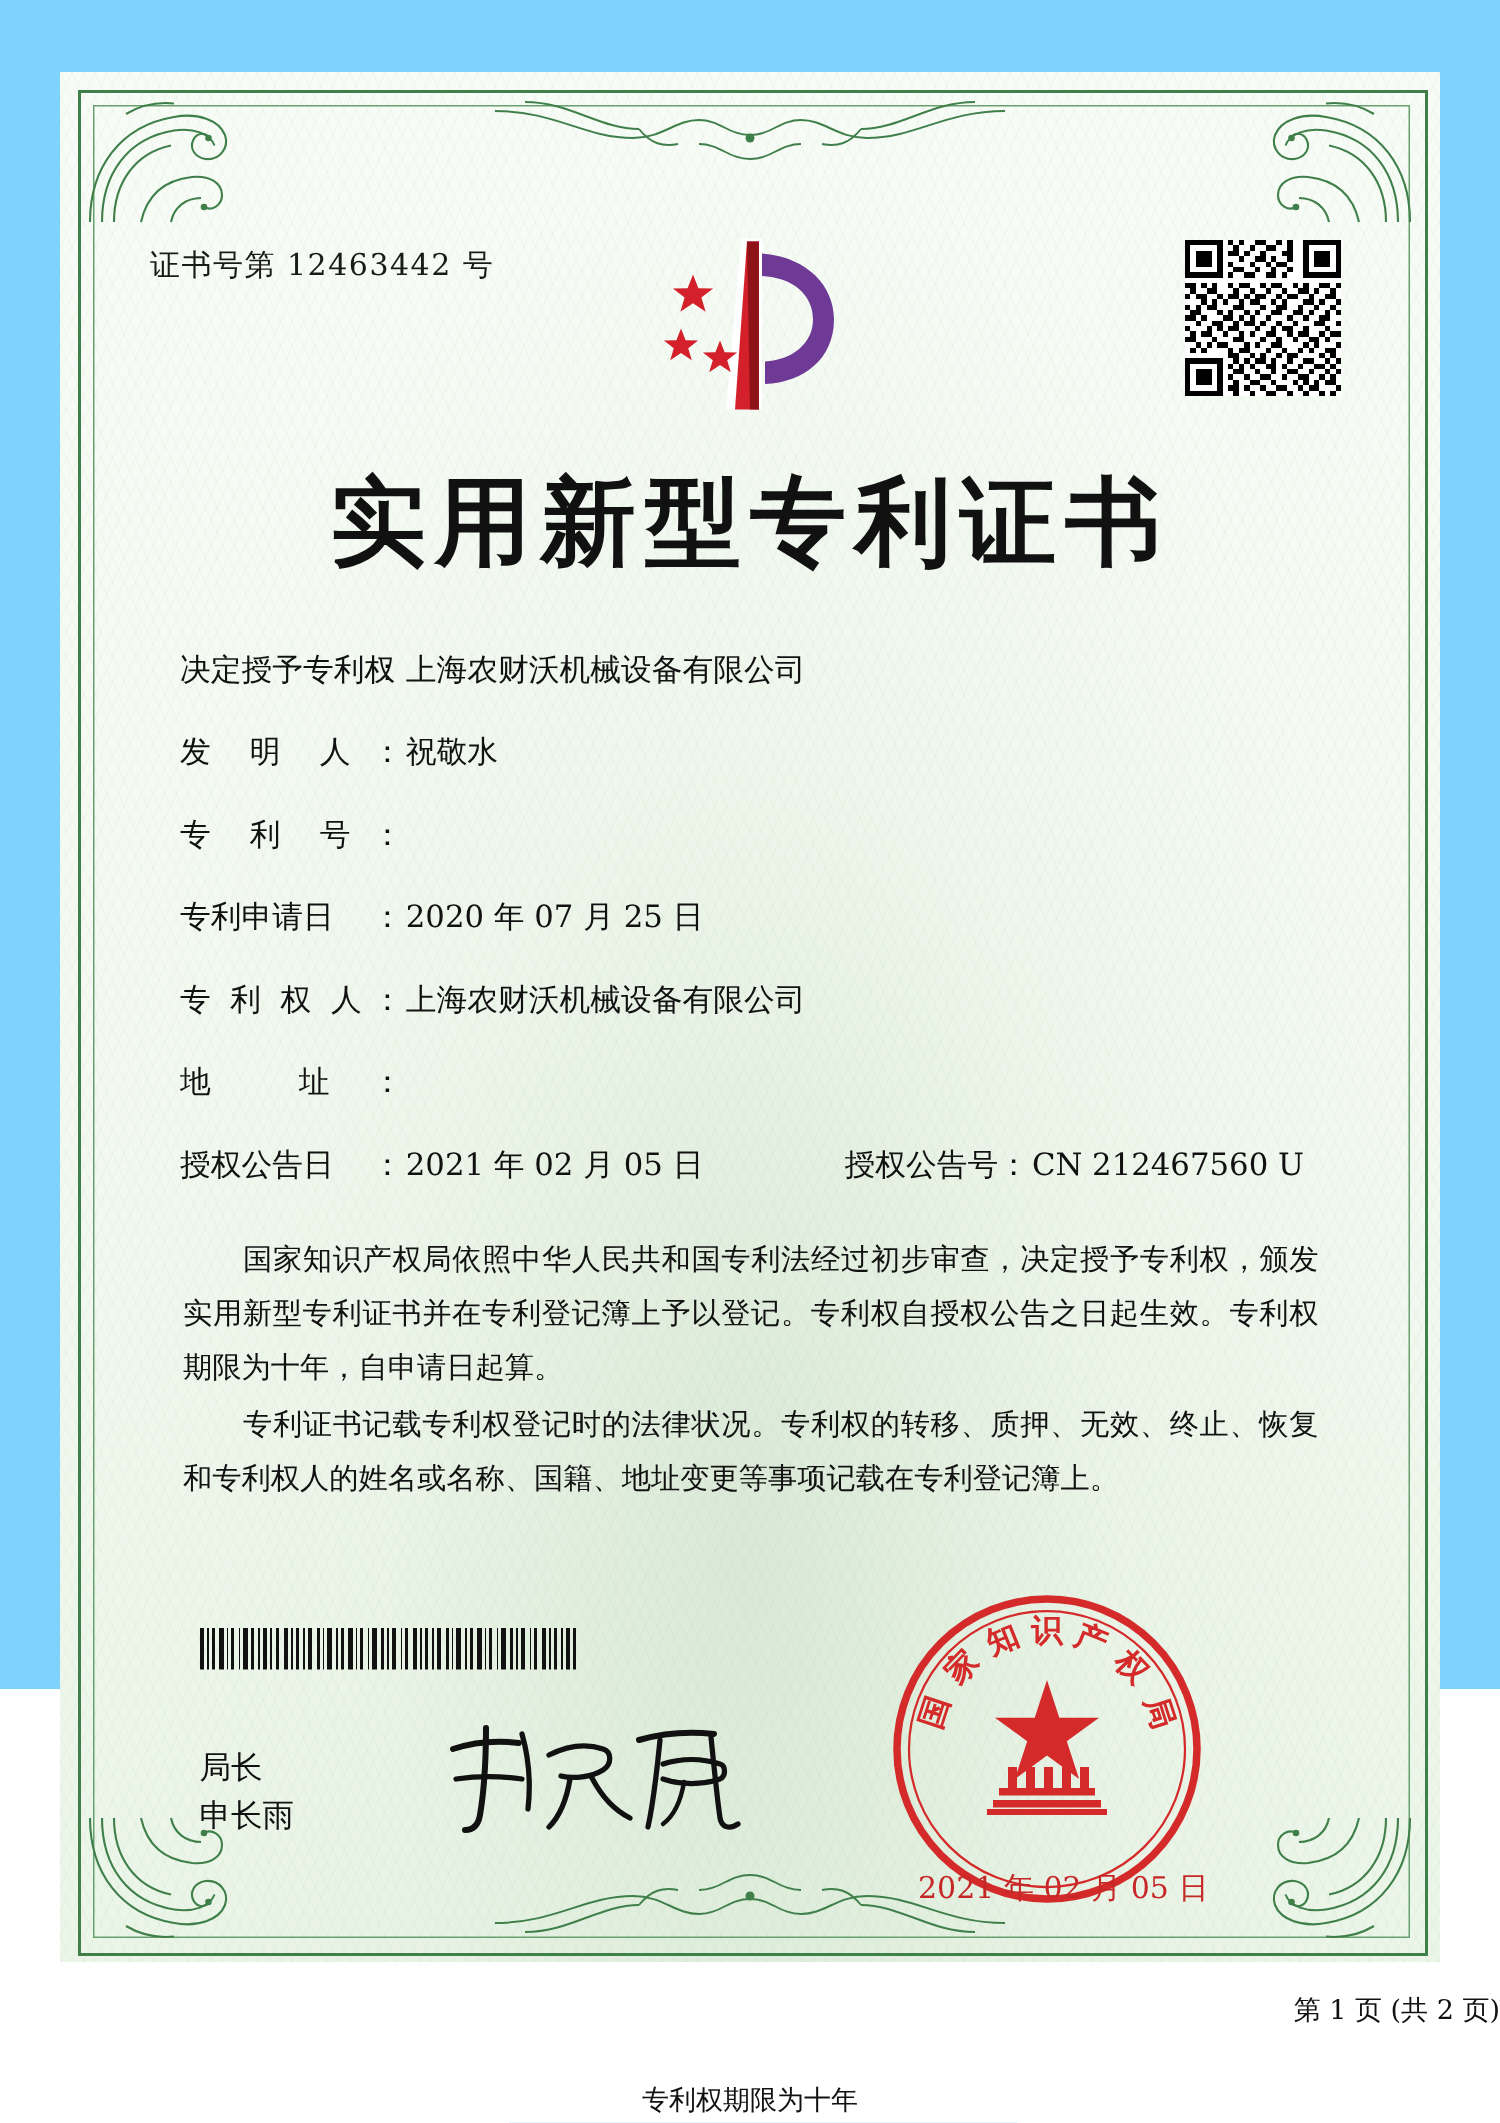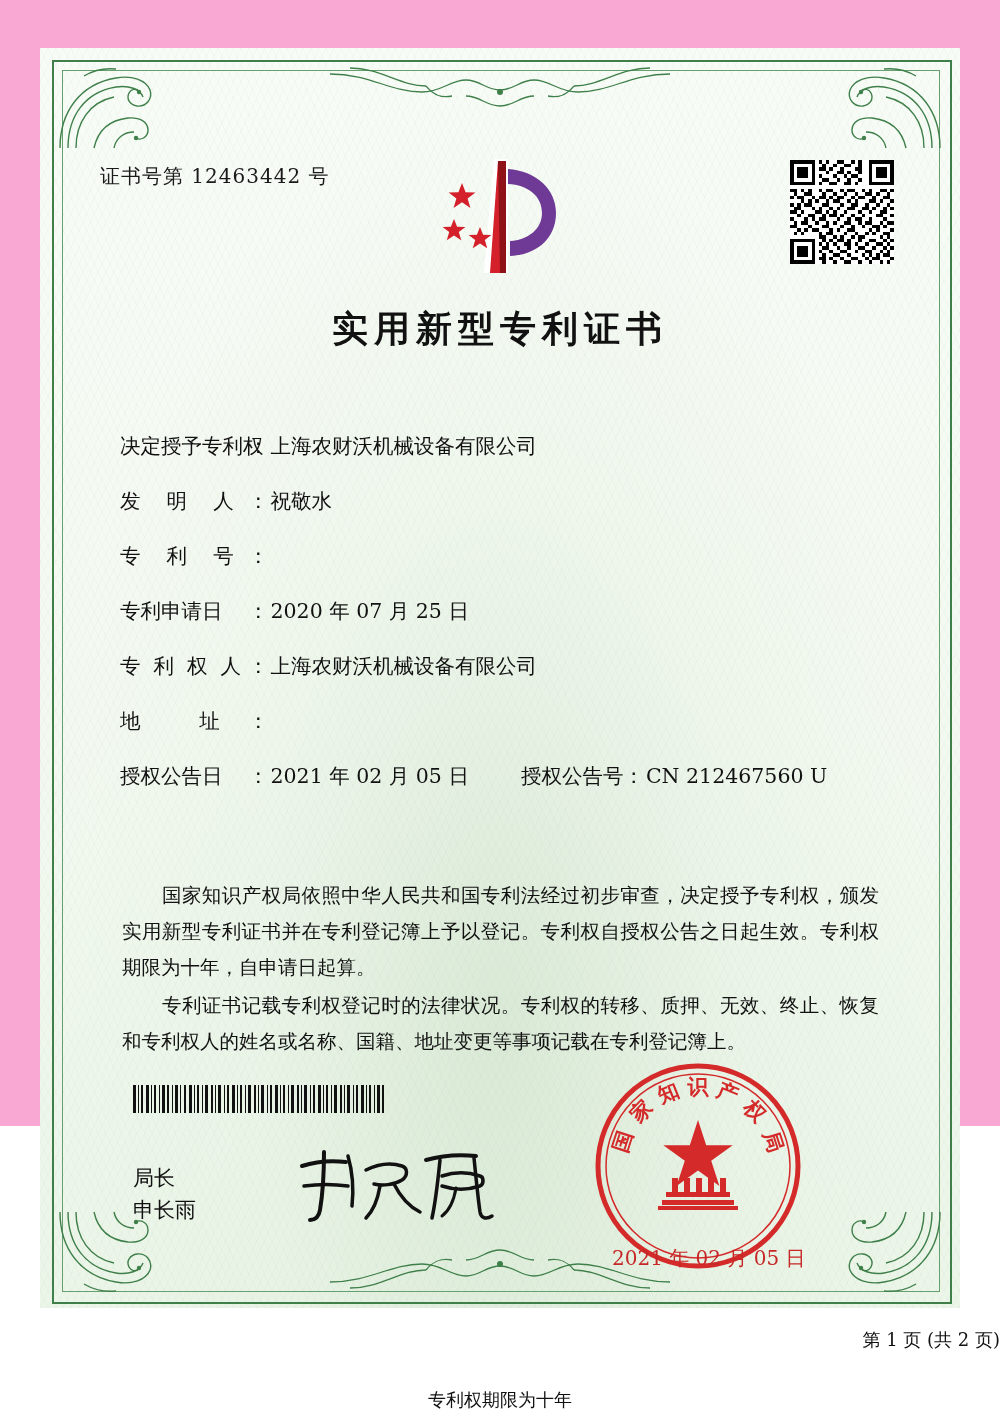--- a/index.html
+++ b/index.html
@@ -13,21 +13,21 @@
     font-family: "Liberation Serif", "DejaVu Serif", serif;
     position: relative;
     overflow: hidden;
   }
 
   .page {
     position: absolute;
     left: 0; top: 0;
     width: 1000px;
     height: 1126px;
-    background: #f9a8d4;
+    background: #7dd3fc;
   }
 
   
   .bg-wash {
     position: absolute;
     left: 40px; top: 48px;
     width: 920px; height: 1260px;
     background:
       radial-gradient(ellipse at 50% 78%, rgba(200,222,196,0.55) 0%, rgba(222,236,218,0.25) 38%, rgba(255,255,255,0) 68%),
       linear-gradient(180deg, rgba(248,252,247,1) 0%, rgba(243,249,241,1) 55%, rgba(235,245,232,1) 100%);
@@ -102,21 +102,21 @@
     position: absolute;
     right: 106px; top: 160px;
     width: 104px; height: 104px;
     background: #fff;
   }
 
   .title {
     position: absolute;
     left: 0; right: 0; top: 305px;
     text-align: center;
-    font-size: 36px;
+    font-size: 64px;
     font-weight: bold;
     letter-spacing: 6px;
     color: #111;
     font-family: "DejaVu Serif", serif;
   }
 
   .fields {
     position: absolute;
     left: 120px; top: 432px;
     width: 760px;
@@ -130,25 +130,25 @@
     font-family: "DejaVu Serif", serif;
     white-space: nowrap;
   }
   .field-label {
     width: 128px;
     flex: none;
     letter-spacing: 0px;
   }
   .field-colon { flex: none; margin-right: 2px; }
   .field-value { flex: 1 1 auto; }
-  .sub-label { margin-left: 52px; flex: none; }
+  .sub-label { margin-left: 94px; flex: none; }
 
   .paragraphs {
     position: absolute;
-    left: 122px; top: 878px;
+    left: 122px; top: 822px;
     width: 757px;
     font-size: 19.5px;
     line-height: 36px;
     color: #111;
     font-family: "DejaVu Serif", serif;
     text-align: justify;
   }
   .paragraphs p {
     margin: 0 0 2px 0;
     text-indent: 40px;

